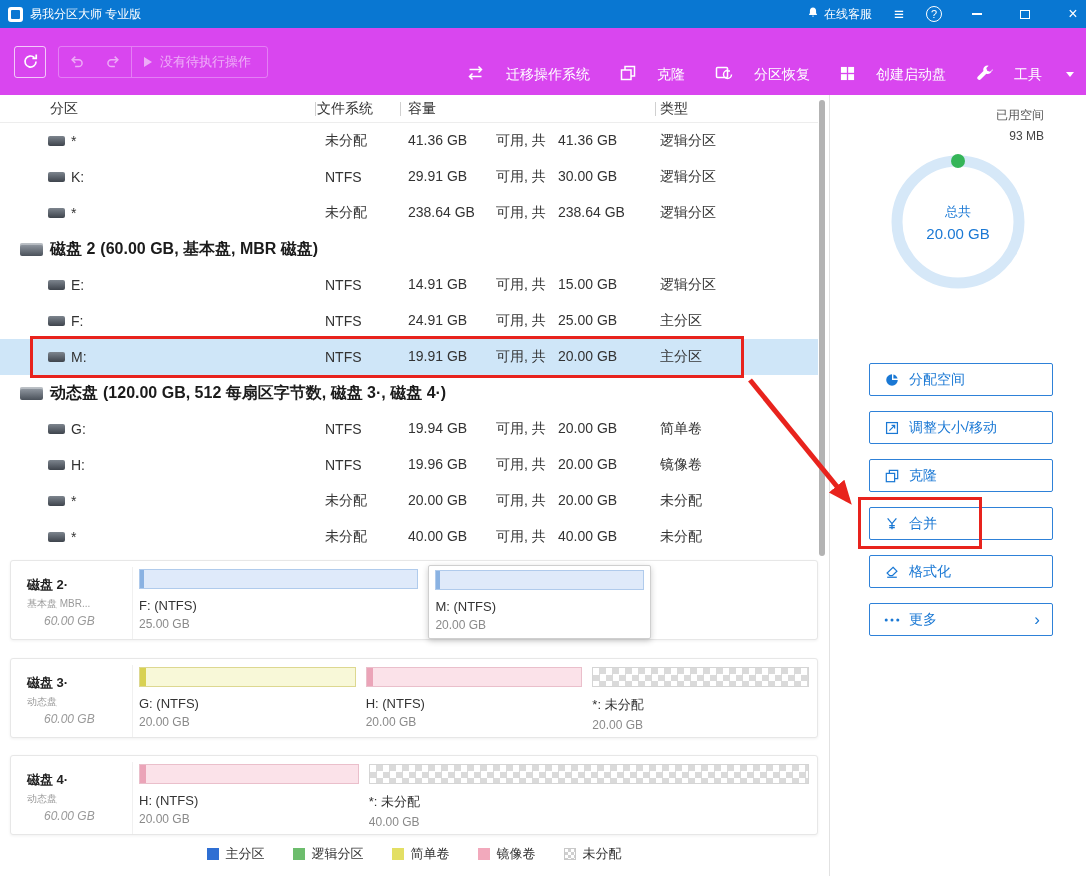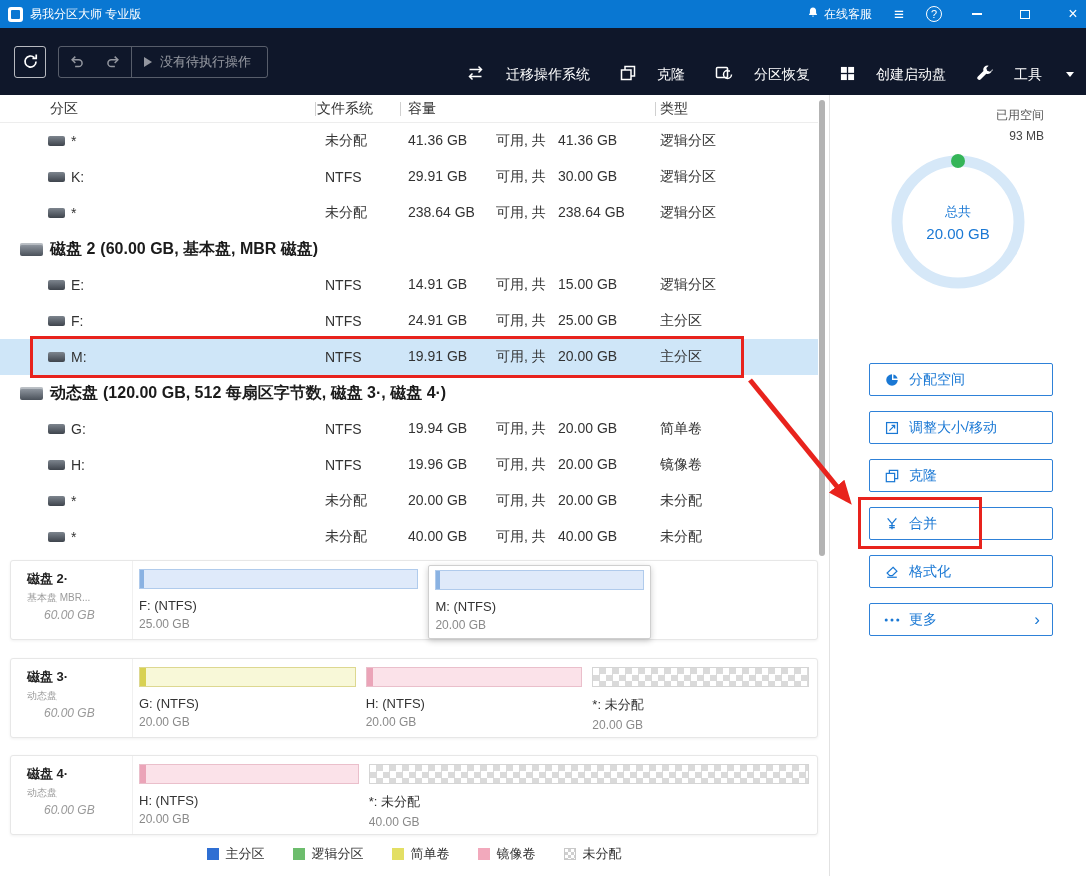--- a/index.html
+++ b/index.html
@@ -15,21 +15,21 @@
   .tb-right { margin-left:auto; display:flex; align-items:center; gap:22px; }
   .tb-item { display:flex; align-items:center; gap:5px; font-size:12px; cursor:default; }
   .menu-ic { font-size:17px; line-height:1; }
   .help-circle { width:16px; height:16px; border:1px solid #fff; border-radius:50%; font-size:11px;
                  display:flex; align-items:center; justify-content:center; }
   .win-ctl { width:26px; height:18px; display:flex; align-items:center; justify-content:center; font-size:16px; }
   .win-min i { display:block; width:10px; height:2px; background:#fff; }
   .win-max i { display:block; width:10px; height:9px; border:1.5px solid #fff; }
 
   
-  .toolbar { position:absolute; top:28px; left:0; right:0; height:67px; background:#0f172a;
+  .toolbar { position:absolute; top:28px; left:0; right:0; height:67px; background:#d946ef;
              display:flex; align-items:center; color:#fff; padding:0 12px 0 14px; }
   .refresh-btn { width:32px; height:32px; border:1px solid rgba(255,255,255,.7); border-radius:3px;
                  background:transparent; display:flex; align-items:center; justify-content:center; }
   .op-group { display:flex; height:32px; margin-left:12px; border:1px solid rgba(255,255,255,.55);
               border-radius:3px; opacity:.55; align-items:stretch; }
   .op-cell { display:flex; align-items:center; padding:0 10px; }
   .op-cell.pending { border-left:1px solid rgba(255,255,255,.55); gap:8px; font-size:13px; padding:0 16px 0 12px; }
   .play-tri { width:0; height:0; border-left:8px solid #fff; border-top:5px solid transparent; border-bottom:5px solid transparent; }
   .tb-actions { margin-left:auto; display:flex; align-items:center; gap:30px; font-size:14px; }
   .tb-action { display:flex; align-items:center; gap:21px; cursor:default;margin-top:26px; }
@@ -62,21 +62,21 @@
   .disk-ic { display:inline-block; width:23px; height:13px; border-radius:2px;
              background:linear-gradient(#9aa1aa,#4a515a); margin-right:7px; box-shadow:inset 0 2px 0 rgba(255,255,255,.35); }
   .gname { margin-right:5px; }
 
   .scroll-thumb { position:absolute; left:819px; top:100px; width:6px; height:456px; background:#b3b3b3; border-radius:3px; }
 
   
   .panel { position:absolute; left:10px; width:808px; height:80px; background:#fff;
            border:1px solid #e7e7e7; border-radius:3px; box-shadow:0 1px 3px rgba(0,0,0,.06); }
   .p1 { top:560px; } .p2 { top:658px; } .p3 { top:755px; }
-  .pinfo { position:absolute; left:0; top:0; bottom:0; width:122px; padding:9px 0 0 16px; border-right:1px solid #f0f0f0; }
+  .pinfo { position:absolute; left:0; top:6px; bottom:0; width:122px; padding:9px 0 0 16px; border-right:1px solid #f0f0f0; }
   .pname { font-size:13px; font-weight:bold; color:#222; }
   .ptype { font-size:10px; color:#9a9a9a; margin-top:3px; }
   .psz-info { font-size:12px; color:#9a9a9a; font-style:italic; margin-top:3px;margin-left:17px; }
   .pparts { position:absolute; left:128px; right:8px; top:0; bottom:0; display:flex; gap:10px; padding-top:8px; }
   .part { min-width:0; }
   .part.selpart { border:1px solid #cfcfcf; border-radius:2px; background:#fff; padding:4px 6px;
                   box-shadow:0 2px 6px rgba(0,0,0,.2); margin-top:-4px; }
   .bar { height:20px; border:1px solid #ccc; position:relative; }
   .bar .sliver { position:absolute; left:0; top:0; bottom:0; width:4px; }
   .bar.green { background:#e7f4e7; border-color:#bcdebc; } .bar.green .sliver { background:#8fcb8f; }

